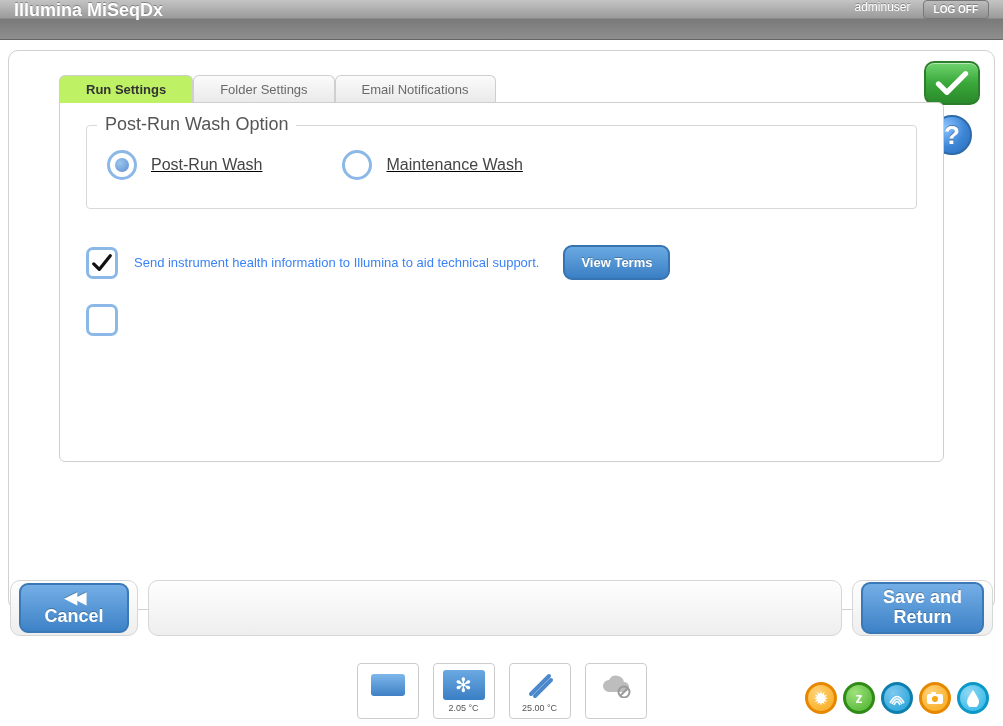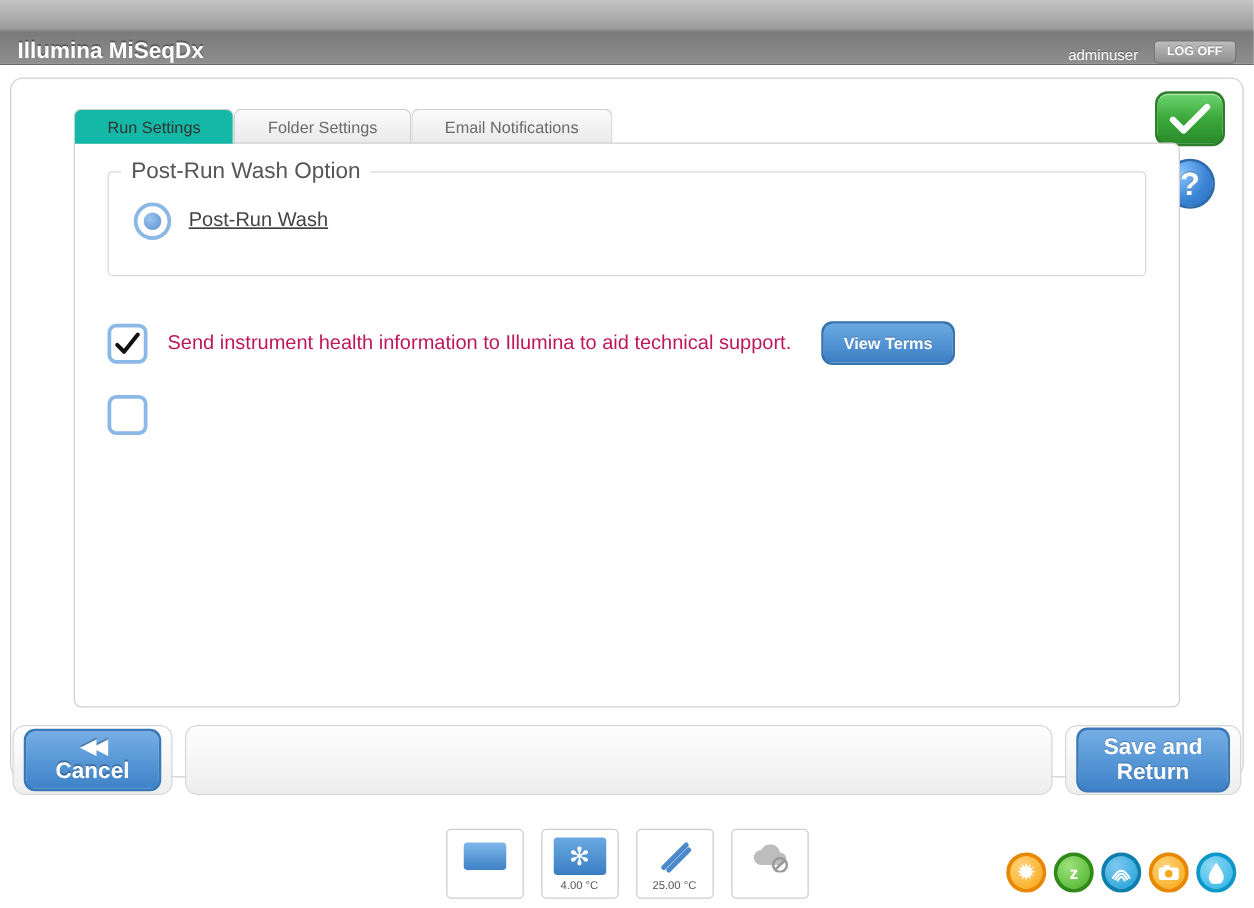--- a/index.html
+++ b/index.html
@@ -6,24 +6,24 @@
   body {
     font-family: Arial, Helvetica, sans-serif;
     background: #fff;
     width: 1003px;
     height: 726px;
     overflow: hidden;
     position: relative;
   }
   
   .header-bar {
-    height: 52px;
+    height: 40px;
     background: linear-gradient(to bottom, #c4c4c4 0%, #9c9c9c 45%, #7a7a7a 50%, #8e8e8e 100%);
     display: flex;
-    align-items: flex-end;
+    align-items: flex-start;
     padding: 0 14px;
     color: #fff;
     font-size: 18px;
     font-weight: bold;
     text-shadow: 0 -1px 0 rgba(0,0,0,0.3);
     border-bottom: 1px solid #666;
     position: relative;
   }
   .header-title { flex: 1; }
   .header-user { font-size: 12px; font-weight: normal; margin-right: 12px; }
@@ -105,33 +105,33 @@
     color: #6a6a6a;
     background: linear-gradient(to bottom, #fbfbfb, #e9e9e9);
     border: 1px solid #cfcfcf;
     border-bottom: none;
     border-top-left-radius: 6px;
     border-top-right-radius: 6px;
     margin-right: 0;
     cursor: pointer;
   }
   .tab.active {
-    font-weight: normal;
-    background: #14b8a6;
+    font-weight: bold;
+    background: #bef264;
     color: #333;
     position: relative;
     z-index: 2;
   }
   
   .tab-content {
     margin: 0 30px;
     border: 1px solid #cfcfcf;
     border-radius: 0 6px 6px 6px;
     background: #fff;
-    height: 452px;
+    height: 360px;
     padding: 22px 26px;
     position: relative;
     top: -1px;
   }
   
   .fieldset {
     border: 1px solid #d8d8d8;
     border-radius: 4px;
     padding: 24px 20px 28px 20px;
     position: relative;
@@ -173,21 +173,21 @@
     width: 32px; height: 32px;
     border: 3px solid #8bb8e6;
     border-radius: 7px;
     background: #fff;
     display: flex; align-items: center; justify-content: center;
     cursor: pointer;
     flex-shrink: 0;
   }
   .checkbox.checked svg { display: block; }
   .checkbox svg { display: none; width: 22px; height: 22px; }
-  .checkrow-text { font-size: 16px; color: #be185d; }
+  .checkrow-text { font-size: 13px; color: #3b82f6; }
   .view-terms-btn {
     margin-left: 8px;
     background: linear-gradient(to bottom, #6aa9e2, #3b7fc4);
     border: 2px solid #3574b0;
     border-radius: 9px;
     color: #fff;
     font-weight: bold;
     font-size: 13px;
     padding: 8px 16px;
     cursor: pointer;
@@ -328,20 +328,24 @@
 
     <div class="fieldset">
       <div class="fieldset-legend">Post-Run Wash Option</div>
       <div class="radio-row">
         <div class="radio-item">
           <div class="radio-outer">
               <div class="radio-inner"></div>
             </div>
           <div class="radio-label">Post-Run Wash</div>
         </div>
+        <div class="radio-item">
+          <div class="radio-outer"></div>
+          <div class="radio-label">Maintenance Wash</div>
+        </div>
       </div>
     </div>
 
     <div class="checkrow">
       <div class="checkbox checked">
         <svg viewBox="0 0 24 24">
             <path d="M3 13 L9 19 L21 4" stroke="#111" stroke-width="3.5" fill="none" stroke-linecap="round" stroke-linejoin="round"></path>
           </svg>
       </div>
       <div class="checkrow-text">Send instrument health information to Illumina to aid technical support.</div>
@@ -378,21 +382,21 @@
     <div class="status-tile">
       <div class="ic">
           <div class="tile-blue-rect"></div>
         </div>
       <div class="lbl"></div>
     </div>
     <div class="status-tile">
       <div class="ic">
           <div class="tile-snow">✻</div>
         </div>
-      <div class="lbl">4.00 °C</div>
+      <div class="lbl">2.05 °C</div>
     </div>
     <div class="status-tile">
       <div class="ic">
         <svg width="30" height="30" viewBox="0 0 30 30">
             <line x1="6" y1="24" x2="24" y2="6" stroke="#4b89cc" stroke-width="4" stroke-linecap="round"></line>
             <line x1="10" y1="26" x2="26" y2="10" stroke="#4b89cc" stroke-width="4" stroke-linecap="round"></line>
           </svg>
       </div>
       <div class="lbl">25.00 °C</div>
     </div>

